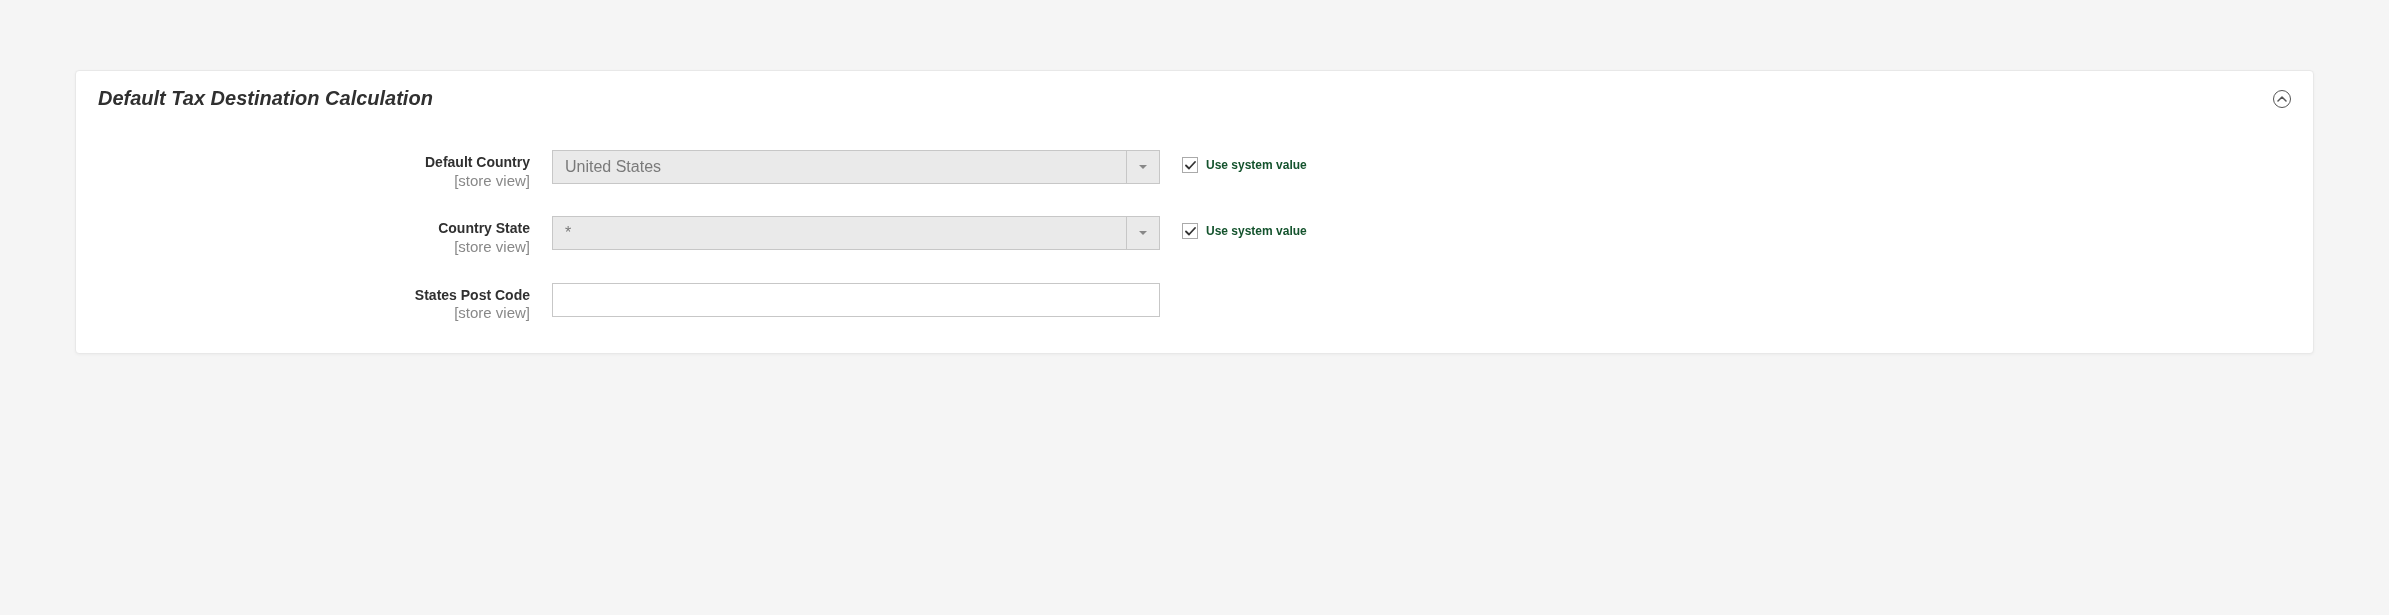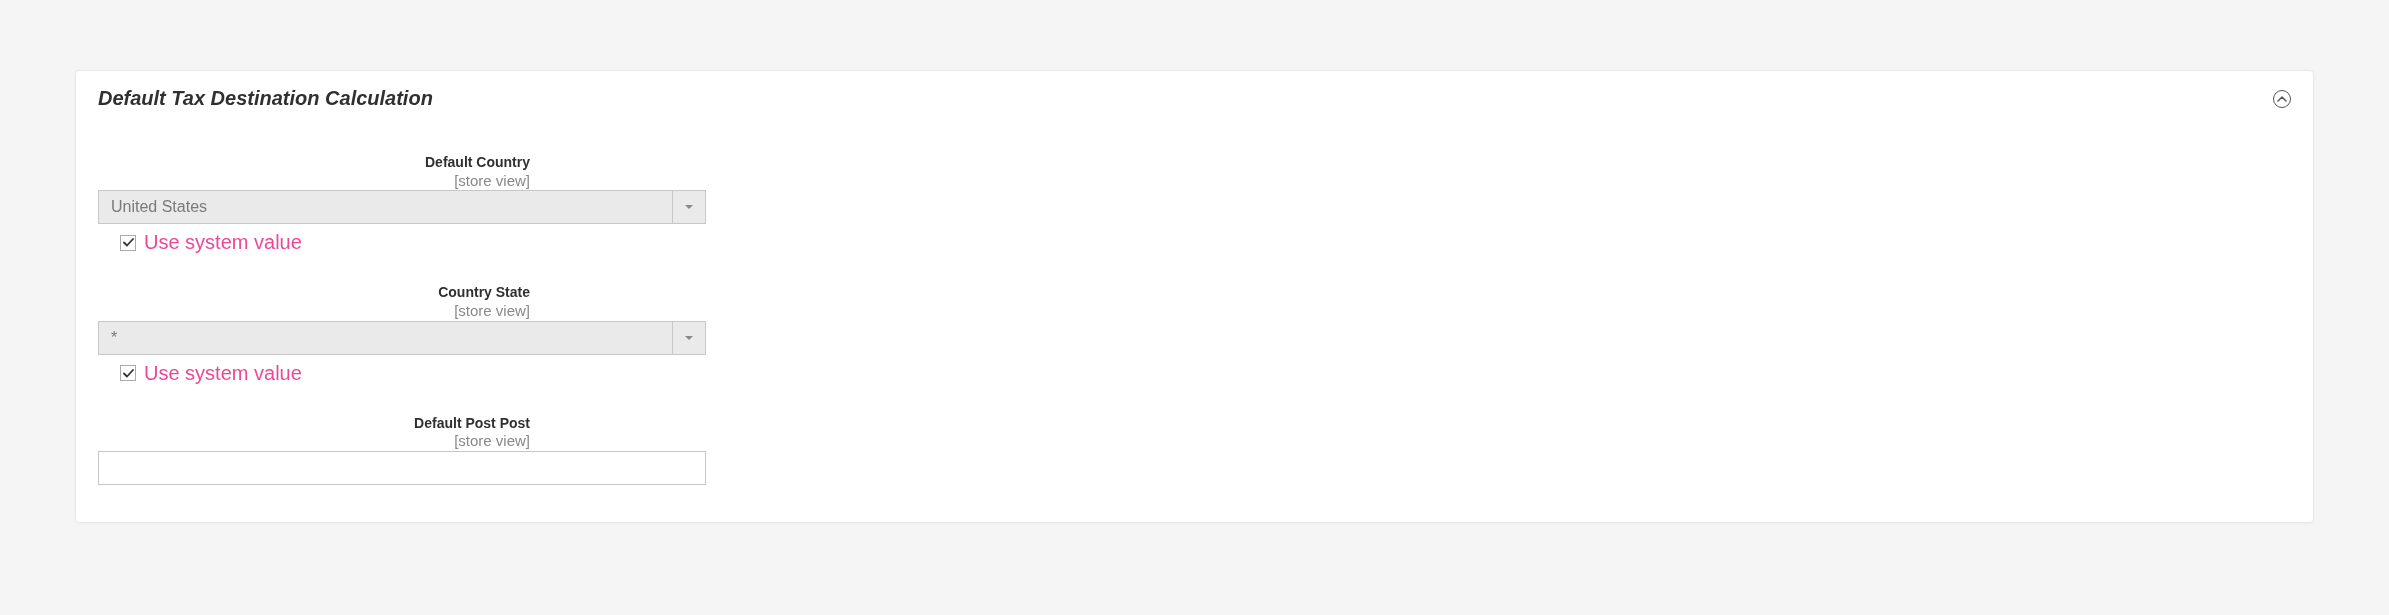--- a/index.html
+++ b/index.html
@@ -47,21 +47,20 @@
       width: 10px;
       height: 10px;
     }
     .panel-body {
       padding: 30px 22px 20px 22px;
     }
     .field-row {
       display: flex;
       align-items: flex-start;
       margin-bottom: 26px;
-      flex-direction: column;
     }
     .field-row:last-child {
       margin-bottom: 10px;
     }
     .field-label-col {
       width: 454px;
       text-align: right;
       padding-right: 22px;
       padding-top: 4px;
     }
@@ -136,23 +135,24 @@
       align-items: center;
       justify-content: center;
       margin-right: 8px;
       cursor: pointer;
     }
     .checkbox svg {
       width: 11px;
       height: 11px;
     }
     .checkbox-label {
-      font-size: 20px;
-      color: #ec4899;
-      cursor: pointer;
+      font-size: 12px;
+      color: #14532d;
+      cursor: pointer;
+      font-weight: bold;
     }
   </style>
 </head>
 <body>
 
 <div class="panel">
   <div class="panel-header">
     <div class="panel-title">Default Tax Destination Calculation</div>
     <div class="collapse-icon">
       <svg viewBox="0 0 10 10">
@@ -208,21 +208,21 @@
           <svg viewBox="0 0 11 11">
             <path d="M1 5.5 L4 8.5 L10 2" stroke="#333" stroke-width="1.8" fill="none" stroke-linecap="round" stroke-linejoin="round"></path>
           </svg>
         </span>
         <span class="checkbox-label">Use system value</span>
       </div>
     </div>
 
     <div class="field-row">
       <div class="field-label-col">
-        <span class="field-label">Default Post Post</span>
+        <span class="field-label">States Post Code</span>
         <span class="field-scope">[store view]</span>
       </div>
       <div class="field-input-col">
         <input type="text" class="text-input" value="" style="">
       </div>
       <div class="field-extra-col"></div>
     </div>
 
   </div>
 </div>

